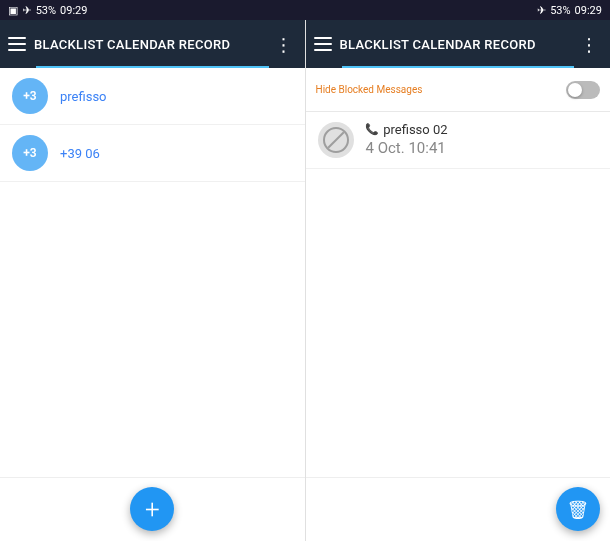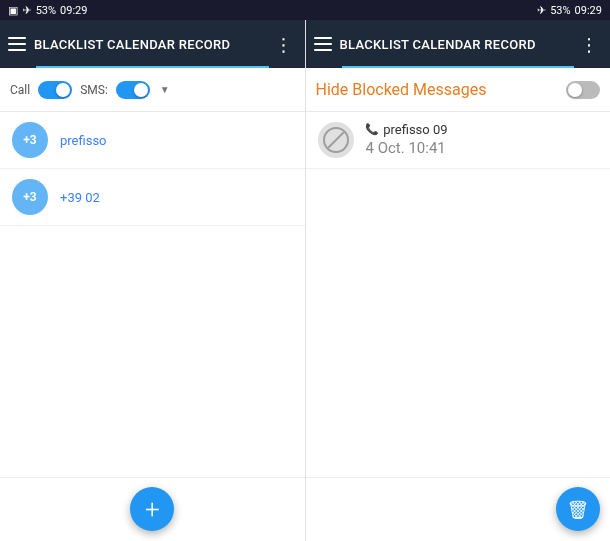--- a/index.html
+++ b/index.html
@@ -130,21 +130,21 @@
       display: flex;
       align-items: center;
       background: #fff;
       padding: 8px 10px;
       gap: 8px;
       border-bottom: 1px solid #e8e8e8;
       height: 44px;
       justify-content: space-between;
     }
     .hide-blocked-label {
-      font-size: 16px;
+      font-size: 10px;
       color: #e67e22;
     }
 
     
     .list-area {
       flex: 1;
       overflow-y: auto;
       background: #fff;
     }
 
@@ -306,44 +306,33 @@
         <div class="hamburger-icon">
           <span></span>
             <span></span>
             <span></span>
         </div>
         <span class="app-bar-title">BLACKLIST CALENDAR RECORD</span>
         <span class="dots-icon">⋮</span>
         <div class="app-bar-underline"></div>
       </div>
 
-      <div class="filter-bar">
-        <span class="filter-label">Call</span>
-        <div class="toggle active">
-          <div class="toggle-knob"></div>
-        </div>
-        <span class="filter-label">SMS:</span>
-        <div class="toggle active">
-          <div class="toggle-knob"></div>
-        </div>
-        <span class="dropdown-arrow">▼</span>
-      </div>
 
       <div class="list-area">
         <div class="list-item">
           <div class="avatar">
             <span>+3</span>
           </div>
           <span class="list-item-text">prefisso</span>
         </div>
         <div class="list-item">
           <div class="avatar">
             <span>+3</span>
           </div>
-          <span class="list-item-text">+39 02</span>
+          <span class="list-item-text">+39 06</span>
         </div>
       </div>
 
       <div style="position:relative; height:64px; background:#fff; border-top:1px solid #eee;">
         <div class="fab fab-add" style="font-size:26px; font-weight:300;">
           <span>+</span>
         </div>
       </div>
 
     </div>
@@ -369,21 +358,21 @@
       </div>
 
       <div class="list-area">
         <div class="right-list-item">
           <div class="blocked-avatar">
             <div class="blocked-icon-circle"></div>
           </div>
           <div class="right-item-info">
             <span class="right-item-number">
               <span style="font-size:11px;">📞</span>
-              <span>prefisso 09</span>
+              <span>prefisso 02</span>
             </span>
             <span class="right-item-date">4 Oct. 10:41</span>
           </div>
         </div>
       </div>
 
       <div style="position:relative; height:64px; background:#fff; border-top:1px solid #eee;">
         <div class="fab" style="right:10px; bottom:10px; font-size:18px;">
           <span>🗑</span>
         </div>

